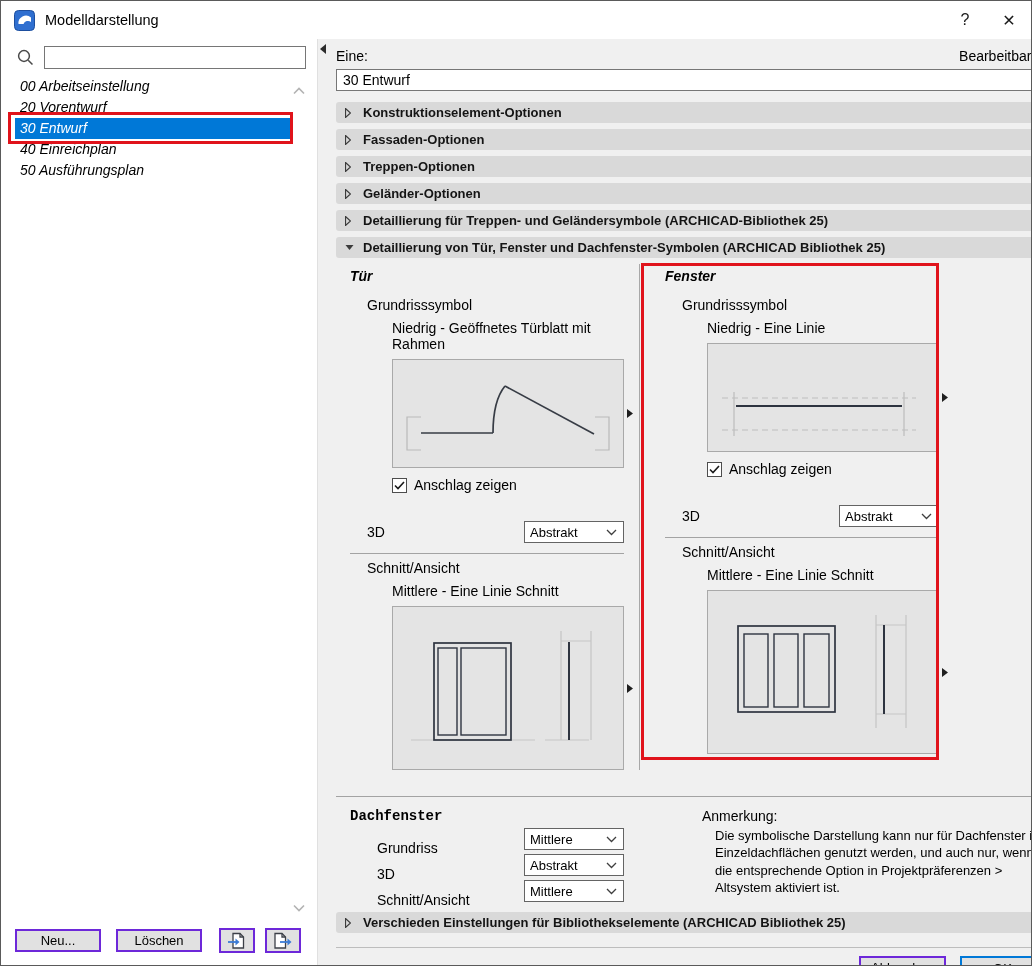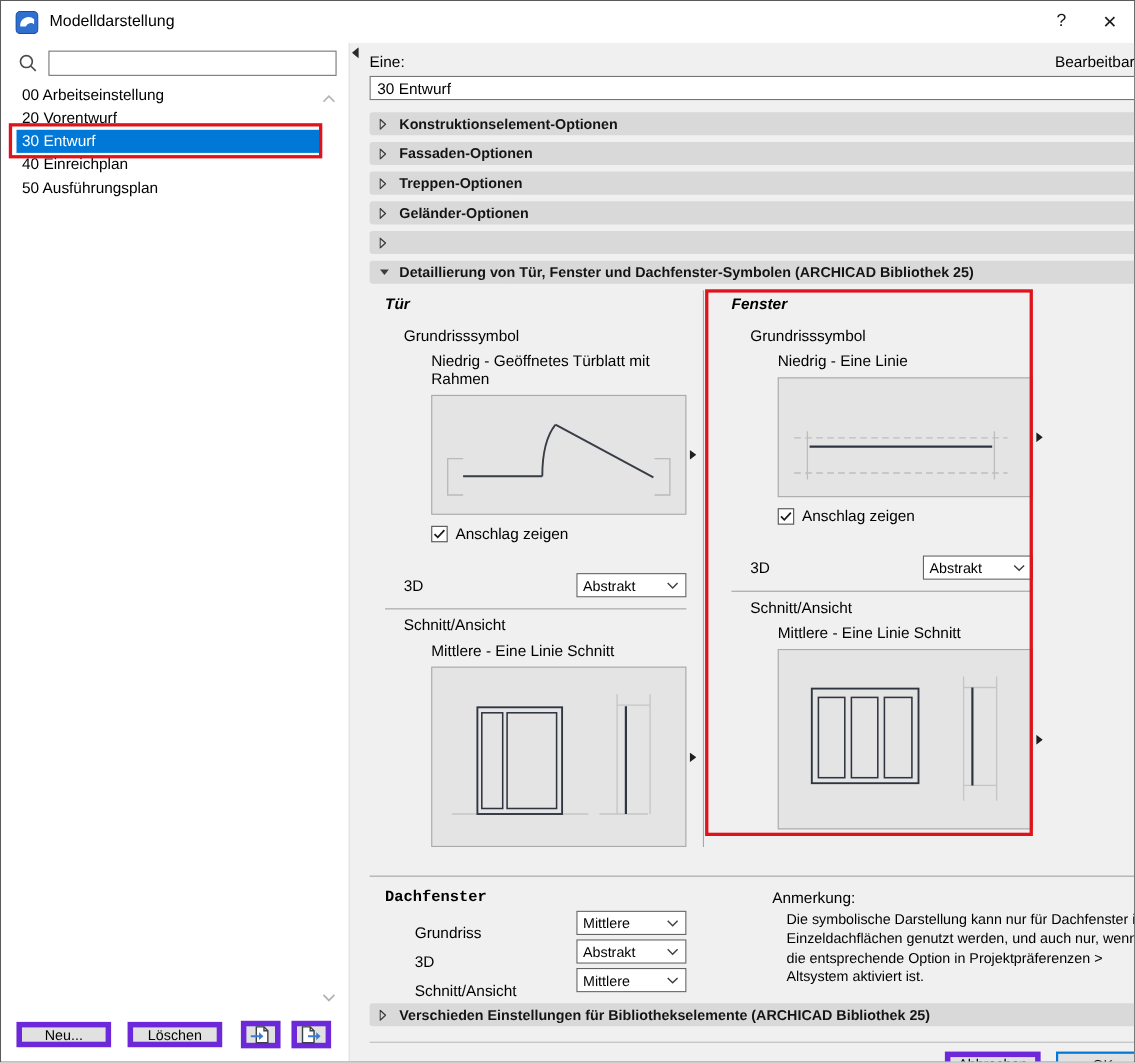--- a/index.html
+++ b/index.html
@@ -14,28 +14,28 @@
   .titlebar .spacer { flex:1; }
   .tb-btn { width:44px; height:32px; display:flex; align-items:center; justify-content:center; font-size:16px; color:#1a1a1a; cursor:default; }
 
   
   .main { display:flex; height:926px; }
 
   
   .left { position:relative; width:316px; background:#fff; flex:none; }
   .search-row { position:absolute; top:7px; left:15px; display:flex; align-items:center; }
   .search-input { width:262px; height:23px; margin-left:9px; border:1px solid #767676; background:#fff; font-family:inherit; font-size:14px; padding:0 5px; outline:none; }
-  .list { position:absolute; top:37px; left:14px; width:276px; }
+  .list { position:absolute; top:37px; left:14px; width:276px;font-style:italic; }
   .list-item { height:21px; line-height:21px; padding-left:5px; font-size:14px; white-space:nowrap; }
   .list-item.selected { background:#0078d7; color:#fff; }
   .scroll-chev { position:absolute; right:12px; color:#b3b3b3; }
   .scroll-chev.up { top:42px; }
   .scroll-chev.down { bottom:49px; }
   .left-buttons { position:absolute; bottom:12px; left:14px; display:flex; align-items:center; }
-  .btn { height:23px; background:#e1e1e1; border:5px solid #6d28d9; font-family:inherit; font-size:13px; color:#000; display:flex; align-items:center; justify-content:center; }
+  .btn { height:23px; background:#e1e1e1; border:2px solid #6d28d9; font-family:inherit; font-size:13px; color:#000; display:flex; align-items:center; justify-content:center; }
   .btn-new { width:86px; }
   .btn-delete { width:86px; margin-left:15px; }
   .icon-btn { width:36px; height:25px; margin-left:17px; }
   .icon-btn + .icon-btn { margin-left:10px; }
 
   
   .right { flex:1; position:relative; background:#f0f0f0; border-left:1px solid #e0e0e0; }
   .collapse-handle { position:absolute; left:1px; top:1px; width:10px; height:12px; }
   .name-row { display:flex; justify-content:space-between; padding:9px 18px 0 18px; font-size:14px; }
   .name-input { display:block; width:calc(100% - 36px); margin:5px 18px 0 18px; height:22px; border:1px solid #767676; background:#fff; font-family:inherit; font-size:14px; padding:0 6px; outline:none; }
@@ -203,20 +203,21 @@
               </svg>
             </span>
           <span>Geländer-Optionen</span>
         </div>
         <div class="acc">
           <span class="tri">
               <svg width="6" height="10" viewBox="0 0 6 10">
                 <polygon points="0.5,0.5 5.5,5 0.5,9.5" fill="none" stroke="#3c3c3c" stroke-width="1.2"></polygon>
               </svg>
             </span>
+          <span>Detaillierung für Treppen- und Geländersymbole (ARCHICAD-Bibliothek 25)</span>
         </div>
         <div class="acc">
           <span class="tri">
               <svg width="9" height="7" viewBox="0 0 9 7">
                 <polygon points="0.5,1 8.5,1 4.5,6" fill="#3c3c3c"></polygon>
               </svg>
             </span>
           <span>Detaillierung von Tür, Fenster und Dachfenster-Symbolen (ARCHICAD Bibliothek 25)</span>
         </div>
       </div>

